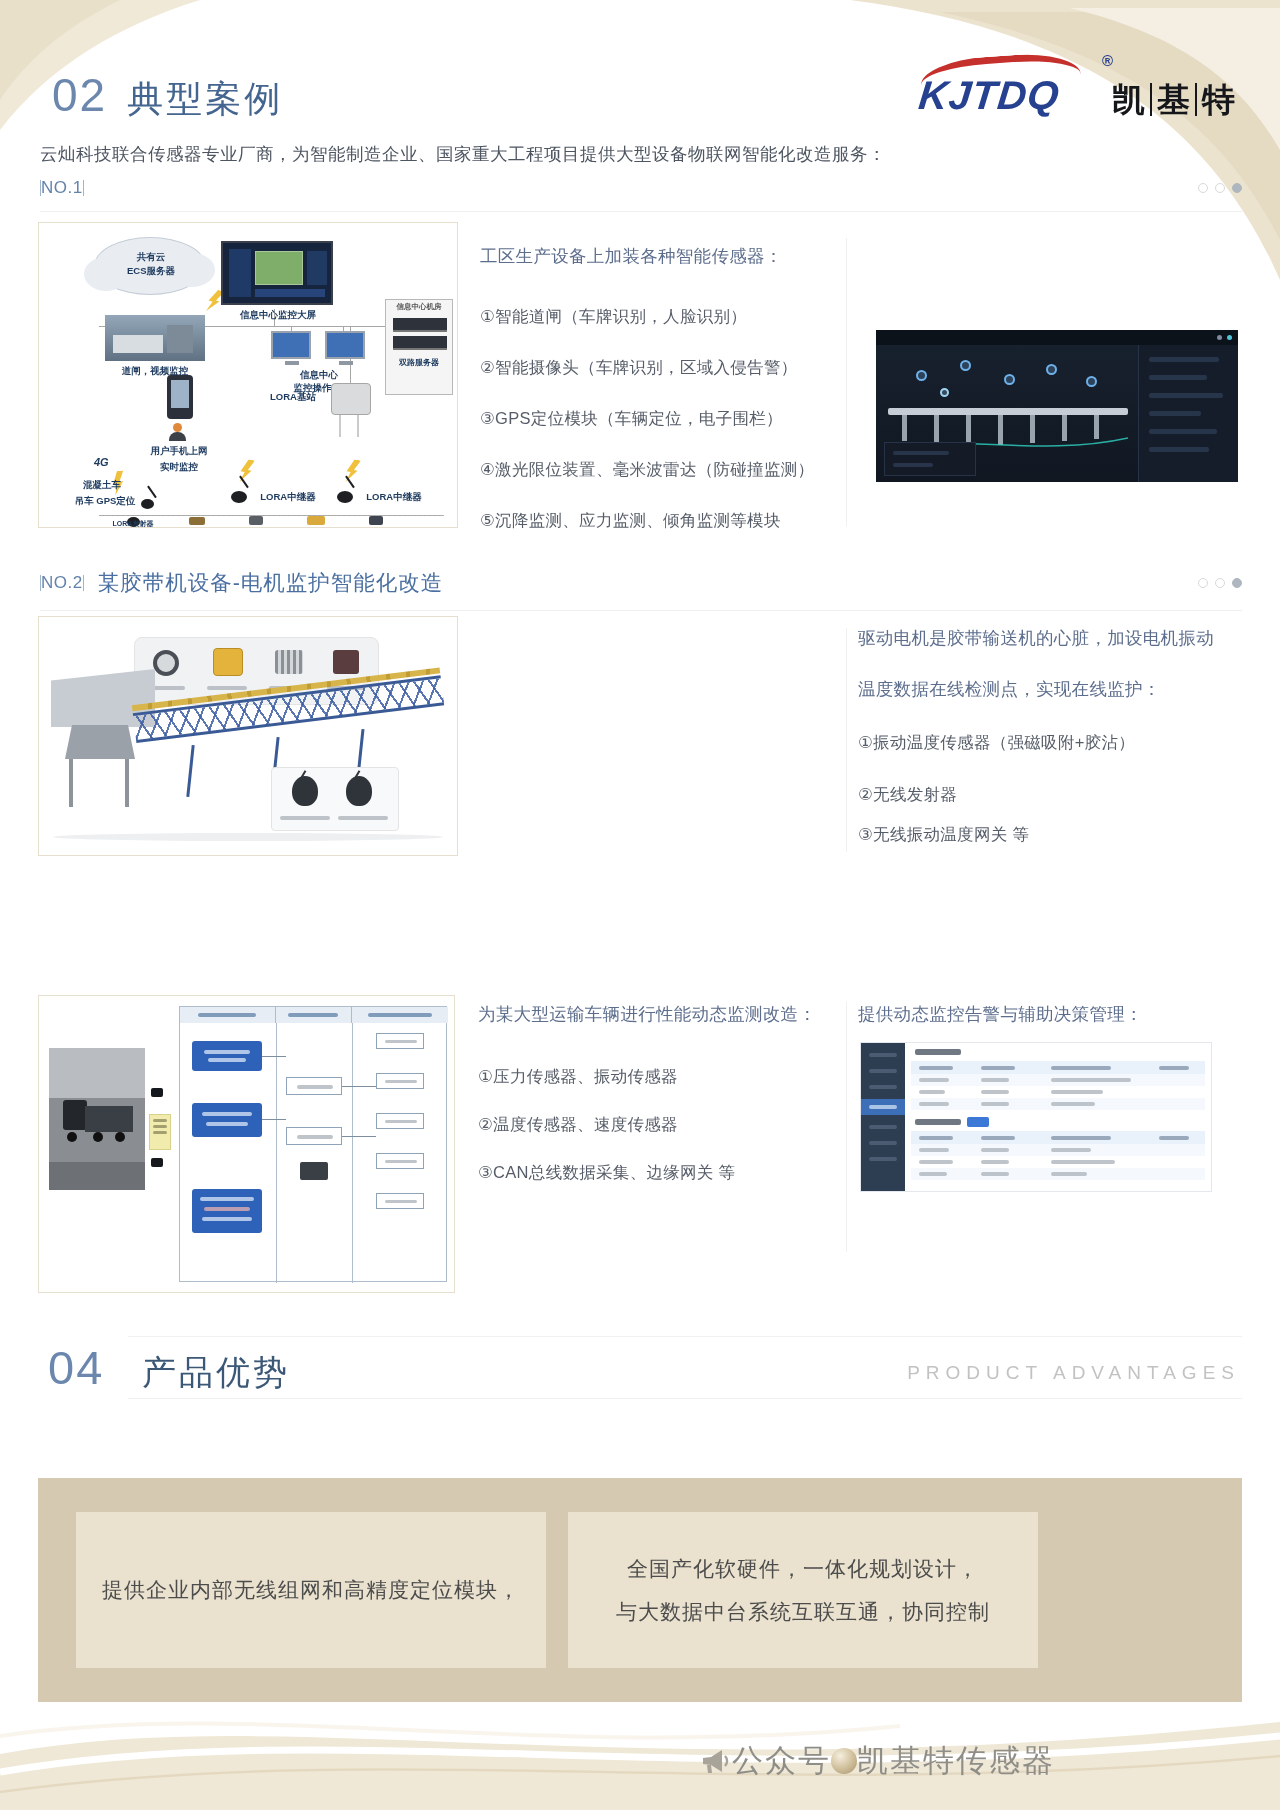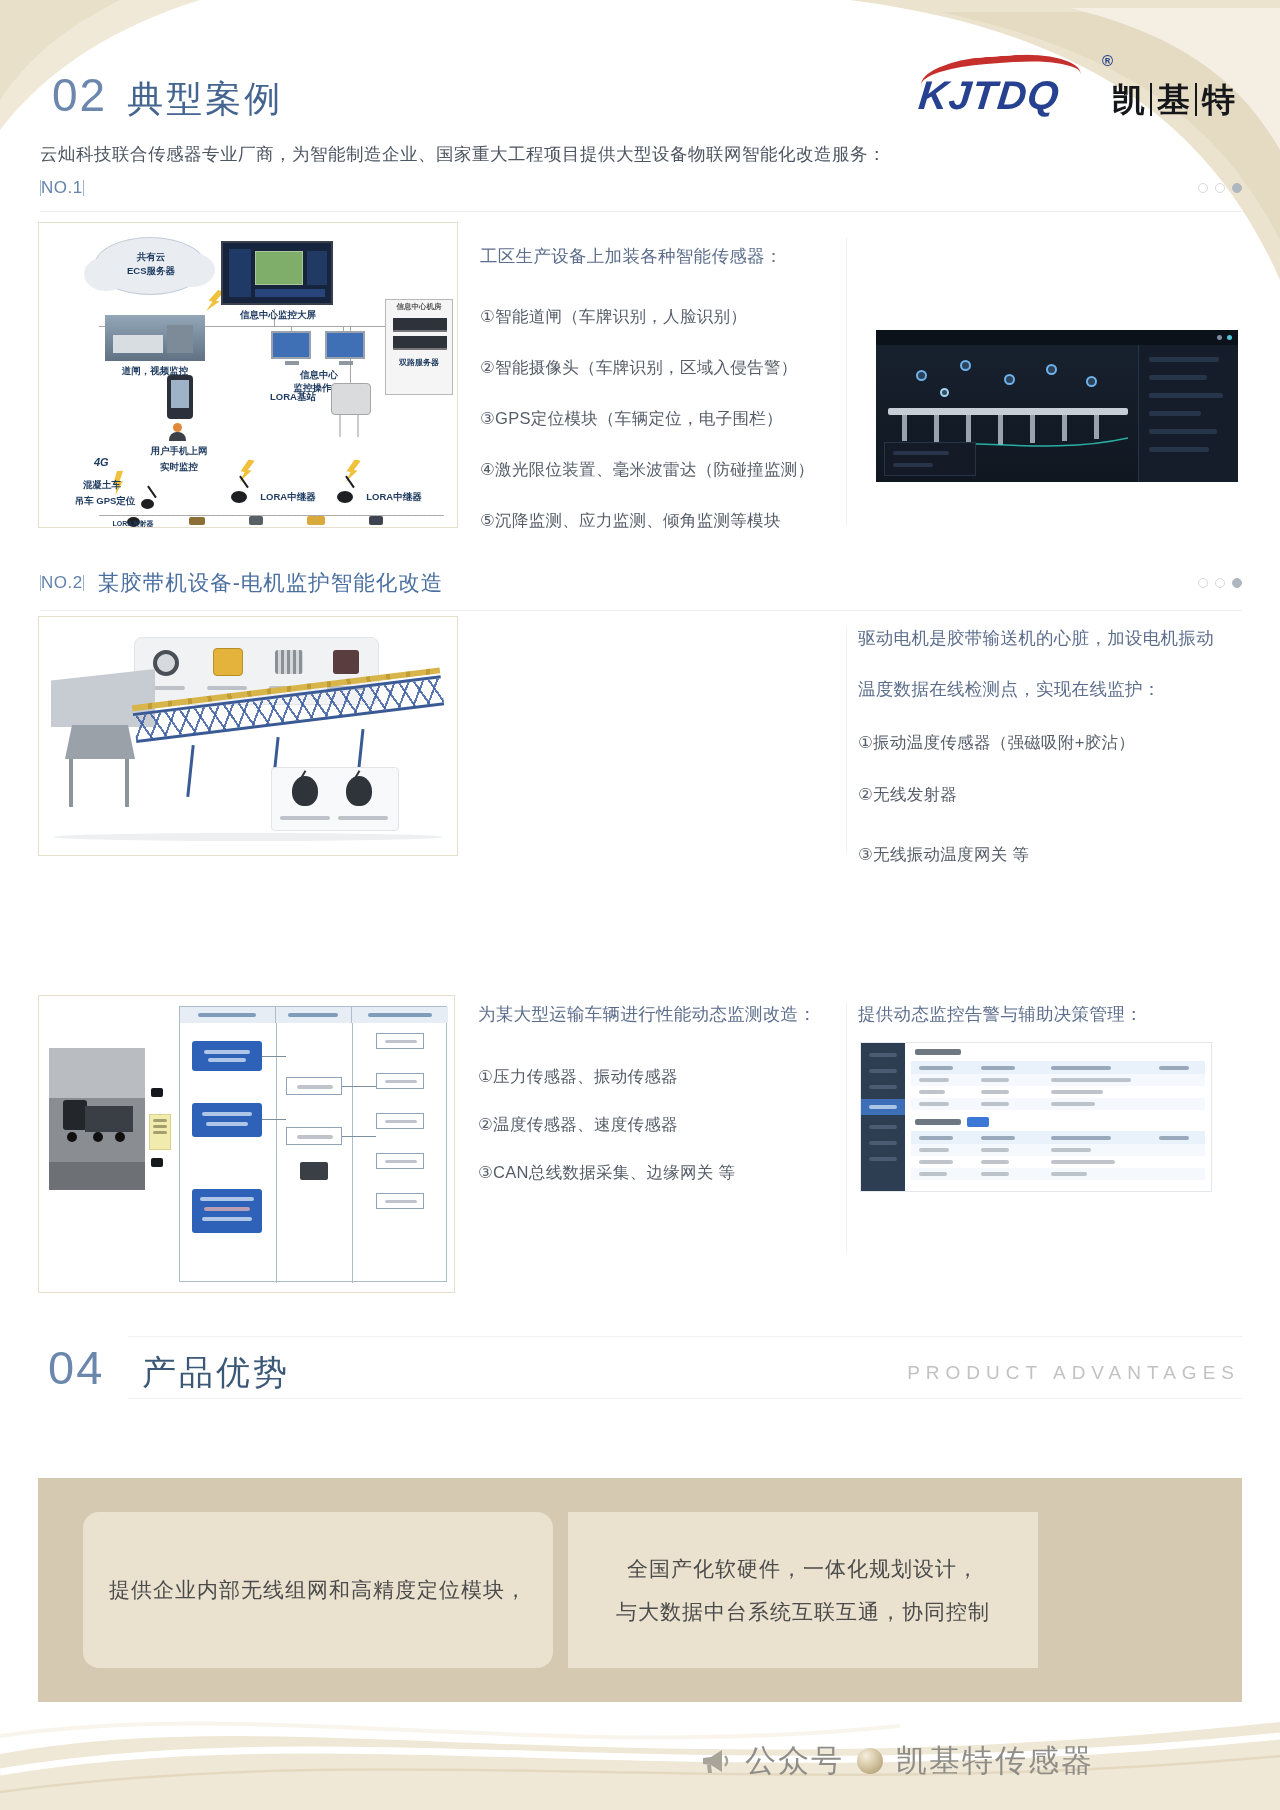--- a/index.html
+++ b/index.html
@@ -61,21 +61,21 @@
   .adv-num{position:absolute;left:48px;top:1340px;font-size:47px;color:#6b87ae;letter-spacing:2px;}
   .adv-title{position:absolute;left:142px;top:1350px;font-size:34px;color:#3c5877;letter-spacing:3px;}
   .adv-en{position:absolute;right:40px;top:1362px;font-size:19px;color:#c2c2c2;letter-spacing:6px;}
   .rule{position:absolute;height:1px;background:#f1f1f1;}
   .band{position:absolute;left:38px;top:1478px;width:1204px;height:224px;background:#d5cab1;}
   .band-box{position:absolute;top:34px;width:470px;height:156px;background:#eae2cf;
             display:flex;flex-direction:column;align-items:center;justify-content:center;}
   .band-box div{font-size:21px;color:#4c4c4c;line-height:2.05;letter-spacing:1px;}
 
   
-  .footer{position:absolute;left:698px;top:1740px;display:flex;align-items:center;gap:13px;}
+  .footer{position:absolute;left:698px;top:1740px;display:flex;align-items:center;}
   .footer .txt{font-size:31px;color:#8f8d88;letter-spacing:2px;}
   .pearl{width:26px;height:26px;border-radius:50%;
          background:radial-gradient(circle at 35% 30%,#f6eedd,#cdbd98 55%,#a6926c);}
 
   
   .mini{position:absolute;box-sizing:border-box;}
 </style>
 </head>
 <body>
 
@@ -307,21 +307,21 @@
     <div class="mini" style="left:14px;top:216px;width:390px;height:8px;background:#edeff1;border-radius:50%;"></div>
   </div>
 
 
   <div class="col-divider" style="left:846px;top:628px;height:224px;"></div>
 
   <div class="abs" style="left:858px;top:626px;width:384px;">
     <div class="lead" style="margin-bottom:27px;">驱动电机是胶带输送机的心脏，加设电机振动</div>
     <div class="lead" style="margin-bottom:31px;">温度数据在线检测点，实现在线监护：</div>
     <div class="item" style="margin-bottom:30px;">①振动温度传感器（强磁吸附+胶沾）</div>
-    <div class="item" style="margin-bottom:38px;">②无线发射器</div>
+    <div class="item" style="margin-bottom:18px;">②无线发射器</div>
     <div class="item">③无线振动温度网关 等</div>
   </div>
 
 
   <div class="img-box" style="left:38px;top:995px;width:417px;height:298px;">
 
     <div class="mini" style="left:10px;top:52px;width:96px;height:142px;background:linear-gradient(#b9bcc0 0 35%,#8a8d92 35% 80%,#6d7075 80%);">
       <div class="mini" style="left:14px;top:52px;width:24px;height:30px;background:#23272b;border-radius:3px;"></div>
       <div class="mini" style="left:36px;top:58px;width:48px;height:26px;background:#3a3f45;"></div>
       <div class="mini" style="left:18px;top:84px;width:10px;height:10px;background:#111;border-radius:50%;"></div>
@@ -469,21 +469,21 @@
     </div>
   </div>
 
   <div class="rule" style="left:128px;top:1336px;width:1114px;"></div>
   <div class="rule" style="left:128px;top:1398px;width:1114px;"></div>
   <div class="adv-num">04</div>
   <div class="adv-title">产品优势</div>
   <div class="adv-en">PRODUCT ADVANTAGES</div>
 
   <div class="band">
-    <div class="band-box" style="left:45px;border-radius:16px;">
+    <div class="band-box" style="left:38px;">
       <div>提供企业内部无线组网和高精度定位模块，</div>
     </div>
     <div class="band-box" style="left:530px;">
       <div>全国产化软硬件，一体化规划设计，</div>
       <div>与大数据中台系统互联互通，协同控制</div>
     </div>
   </div>
 
   <svg class="deco" style="left:0;top:1692px;" width="1280" height="118" viewBox="0 0 1280 118">
     <path d="M0,62 C300,8 620,100 1280,30 L1280,118 L0,118 Z" fill="#efe8d6"></path>

